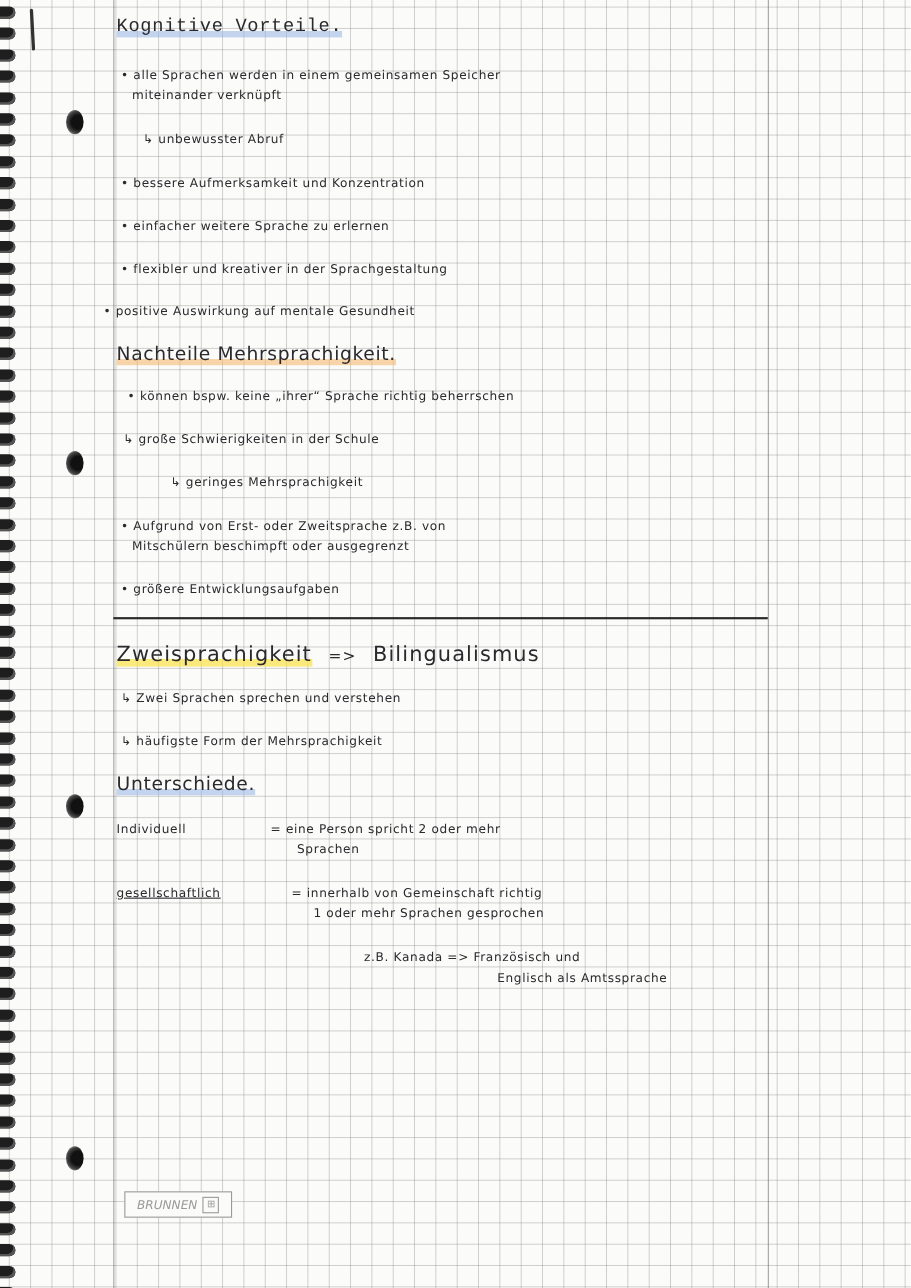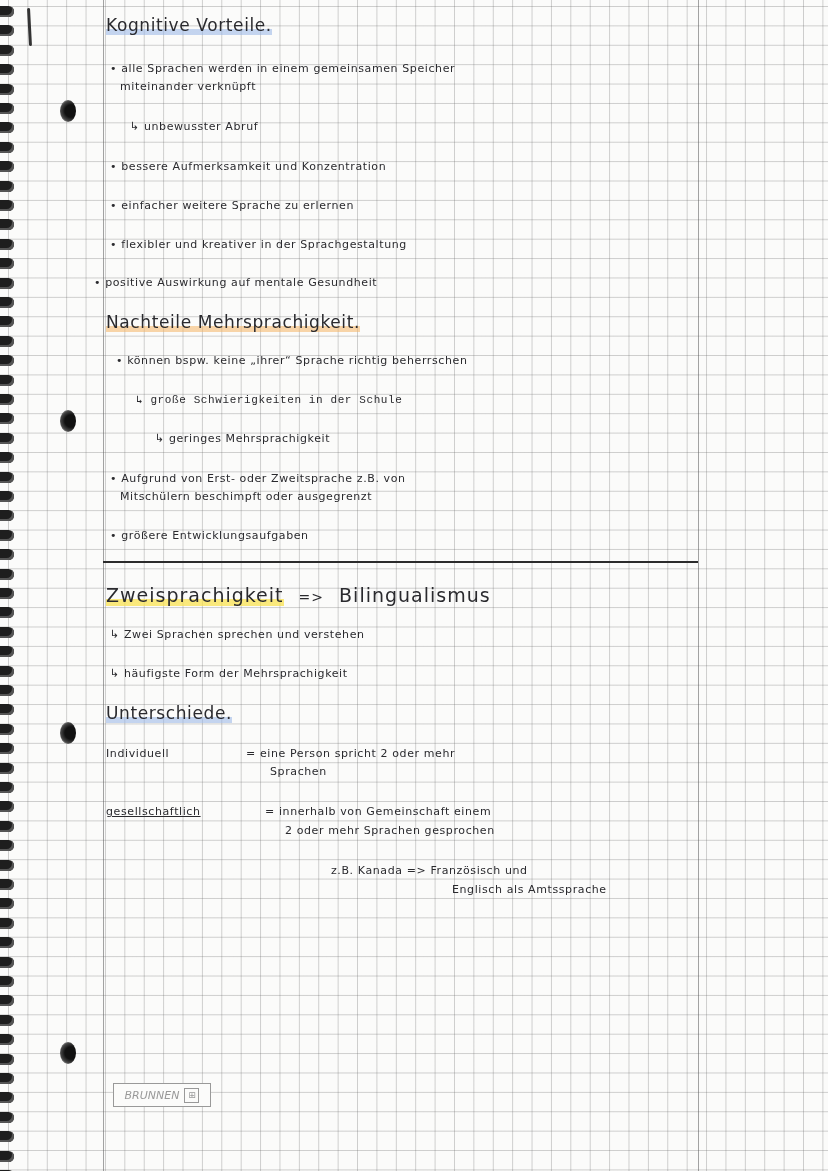--- a/index.html
+++ b/index.html
@@ -113,36 +113,36 @@
 <div class="pen-mark"></div>
 
 <div class="punch-hole" style="top:100px"></div>
 <div class="punch-hole" style="top:410px"></div>
 <div class="punch-hole" style="top:722px"></div>
 <div class="punch-hole" style="top:1042px"></div>
 
 <div class="margin-line" style="left:103px"></div>
 <div class="margin-line" style="left:698px"></div>
 
-<div class="line heading" style="left:106px; top:16px;">
+<div class="line heading" style="left:106px; top:16px;font-family:Liberation Mono, monospace;">
   <span class="hl-blue">Kognitive Vorteile.</span>
 </div>
 <div class="line" style="left:110px; top:60px;">• alle Sprachen werden in einem gemeinsamen Speicher</div>
 <div class="line" style="left:120px; top:78px;">miteinander verknüpft</div>
 <div class="line" style="left:130px; top:118px;">↳ unbewusster Abruf</div>
 <div class="line" style="left:110px; top:158px;">• bessere Aufmerksamkeit und Konzentration</div>
 <div class="line" style="left:110px; top:197px;">• einfacher weitere Sprache zu erlernen</div>
 <div class="line" style="left:110px; top:236px;">• flexibler und kreativer in der Sprachgestaltung</div>
 <div class="line" style="left:94px; top:274px;">• positive Auswirkung auf mentale Gesundheit</div>
 
 <div class="line heading" style="left:106px; top:313px;">
   <span class="hl-orange">Nachteile Mehrsprachigkeit.</span>
 </div>
 <div class="line" style="left:116px; top:352px;">• können bspw. keine „ihrer“ Sprache richtig beherrschen</div>
-<div class="line" style="left:136px; top:391px;font-family:Liberation Mono, monospace;">↳ große Schwierigkeiten in der Schule</div>
+<div class="line" style="left:112px; top:391px;">↳ große Schwierigkeiten in der Schule</div>
 <div class="line" style="left:155px; top:430px;">↳ geringes Mehrsprachigkeit</div>
 <div class="line" style="left:110px; top:470px;">• Aufgrund von Erst- oder Zweitsprache z.B. von</div>
 <div class="line" style="left:120px; top:488px;">Mitschülern beschimpft oder ausgegrenzt</div>
 <div class="line" style="left:110px; top:527px;">• größere Entwicklungsaufgaben</div>
 
 <div class="divider"></div>
 
 <div class="line large" style="left:106px; top:586px;">
   <span class="hl-yellow">Zweisprachigkeit</span>
   <span style="font-size:14px; margin:0 8px;">=&gt;</span>
@@ -151,21 +151,21 @@
 <div class="line" style="left:110px; top:626px;">↳ Zwei Sprachen sprechen und verstehen</div>
 <div class="line" style="left:110px; top:665px;">↳ häufigste Form der Mehrsprachigkeit</div>
 
 <div class="line heading" style="left:106px; top:704px;">
   <span class="hl-blue">Unterschiede.</span>
 </div>
 <div class="line" style="left:106px; top:745px;">Individuell</div>
 <div class="line" style="left:246px; top:745px;">= eine Person spricht 2 oder mehr</div>
 <div class="line" style="left:270px; top:763px;">Sprachen</div>
 <div class="line" style="left:106px; top:803px;text-decoration:underline;">gesellschaftlich</div>
-<div class="line" style="left:265px; top:803px;">= innerhalb von Gemeinschaft einem</div>
-<div class="line" style="left:285px; top:822px;">2 oder mehr Sprachen gesprochen</div>
+<div class="line" style="left:265px; top:803px;">= innerhalb von Gemeinschaft richtig</div>
+<div class="line" style="left:285px; top:822px;">1 oder mehr Sprachen gesprochen</div>
 <div class="line" style="left:283px; top:862px;margin-left:48px;">z.B. Kanada =&gt; Französisch und</div>
 <div class="line" style="left:452px; top:881px;">Englisch als Amtssprache</div>
 
 <div class="brand-box">
   <span>BRUNNEN</span>
   <span class="brand-logo">⊞</span>
 </div>
 
 </body></html>

